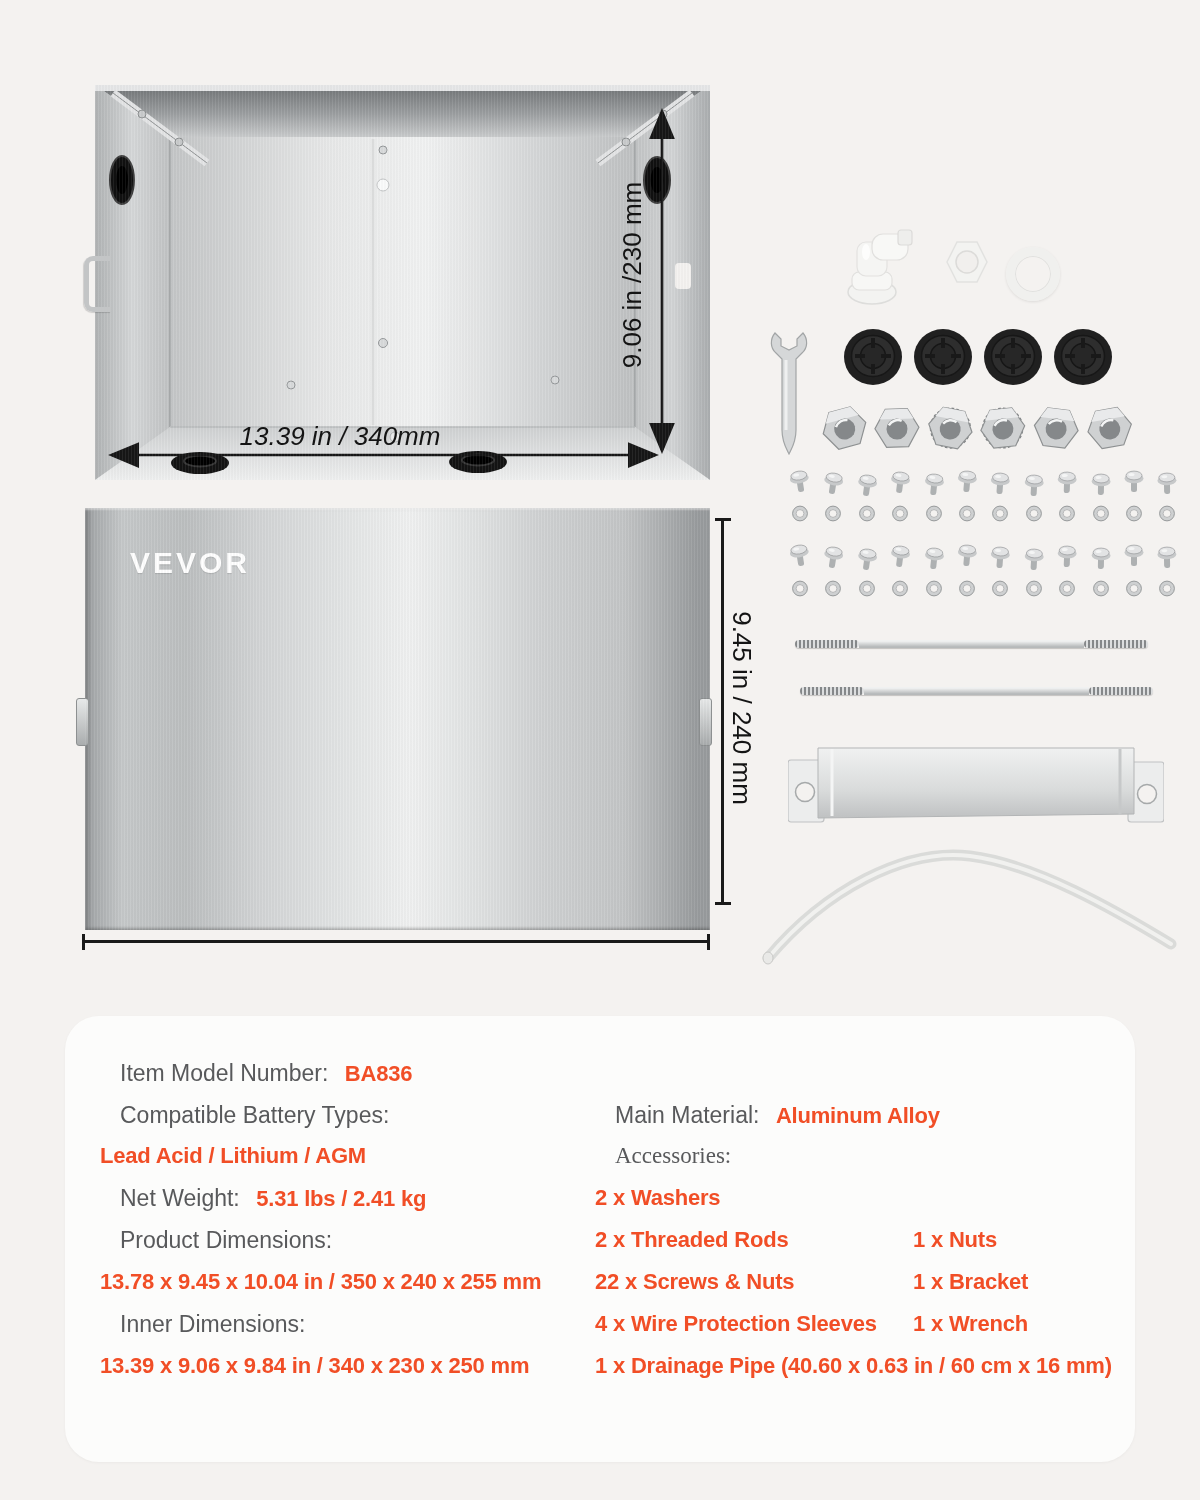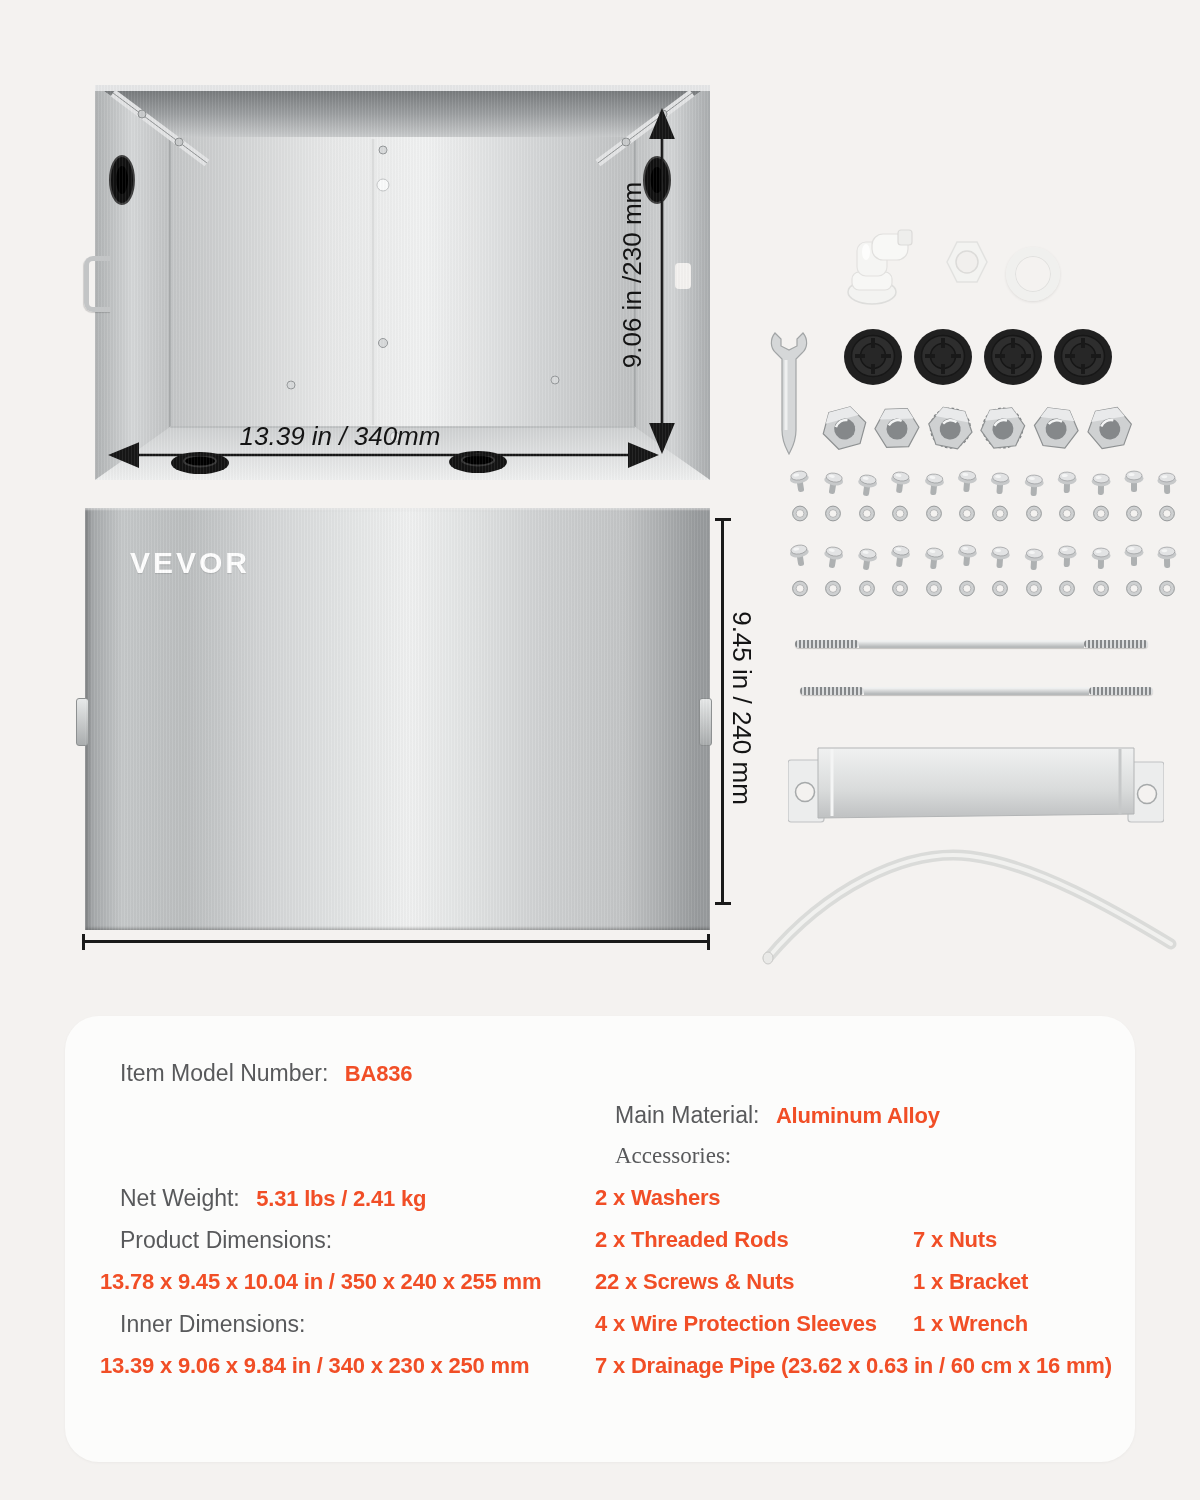--- a/index.html
+++ b/index.html
@@ -522,20 +522,26 @@
           <path d="M16,18 a10.5,10.5 0 0 1 13,-4" stroke="#f3f4f4" stroke-width="2.5" fill="none"></path>
         </svg></div>
     </div>
 
   <div class="card">
 
     <div class="row" style="left:35px;top:43px;">
       <span class="lbl">Item Model Number:</span>
       <span class="val">BA836</span>
     </div>
+    <div class="row" style="left:35px;top:85px;">
+      <span class="lbl">Compatible Battery Types:</span>
+    </div>
+    <div class="row" style="left:35px;top:126px;">
+      <span class="val">Lead Acid / Lithium / AGM</span>
+    </div>
     <div class="row" style="left:35px;top:168px;">
       <span class="lbl">Net Weight:</span>
       <span class="val">5.31 lbs / 2.41 kg</span>
     </div>
     <div class="row" style="left:35px;top:210px;">
       <span class="lbl">Product Dimensions:</span>
     </div>
     <div class="row" style="left:35px;top:252px;">
       <span class="val">13.78 x 9.45 x 10.04 in / 350 x 240 x 255 mm</span>
     </div>
@@ -553,31 +559,31 @@
     <div class="row" style="left:530px;top:126px;font-family:Liberation Serif, serif;">
       <span class="lbl">Accessories:</span>
     </div>
     <div class="row" style="left:530px;top:168px;">
       <span class="val">2 x Washers</span>
     </div>
     <div class="row" style="left:530px;top:210px;">
       <span class="val">2 x Threaded Rods</span>
     </div>
     <div class="row" style="left:848px;top:210px;">
-      <span class="val">7 x Nuts</span>
+      <span class="val">1 x Nuts</span>
     </div>
     <div class="row" style="left:530px;top:252px;">
       <span class="val">22 x Screws &amp; Nuts</span>
     </div>
     <div class="row" style="left:848px;top:252px;">
       <span class="val">1 x Bracket</span>
     </div>
     <div class="row" style="left:530px;top:294px;">
       <span class="val">4 x Wire Protection Sleeves</span>
     </div>
     <div class="row" style="left:848px;top:294px;">
       <span class="val">1 x Wrench</span>
     </div>
     <div class="row" style="left:530px;top:336px;">
-      <span class="val">7 x Drainage Pipe (23.62 x 0.63 in / 60 cm x 16 mm)</span>
+      <span class="val">1 x Drainage Pipe (40.60 x 0.63 in / 60 cm x 16 mm)</span>
     </div>
   </div>
 </div>
 
 </body></html>

